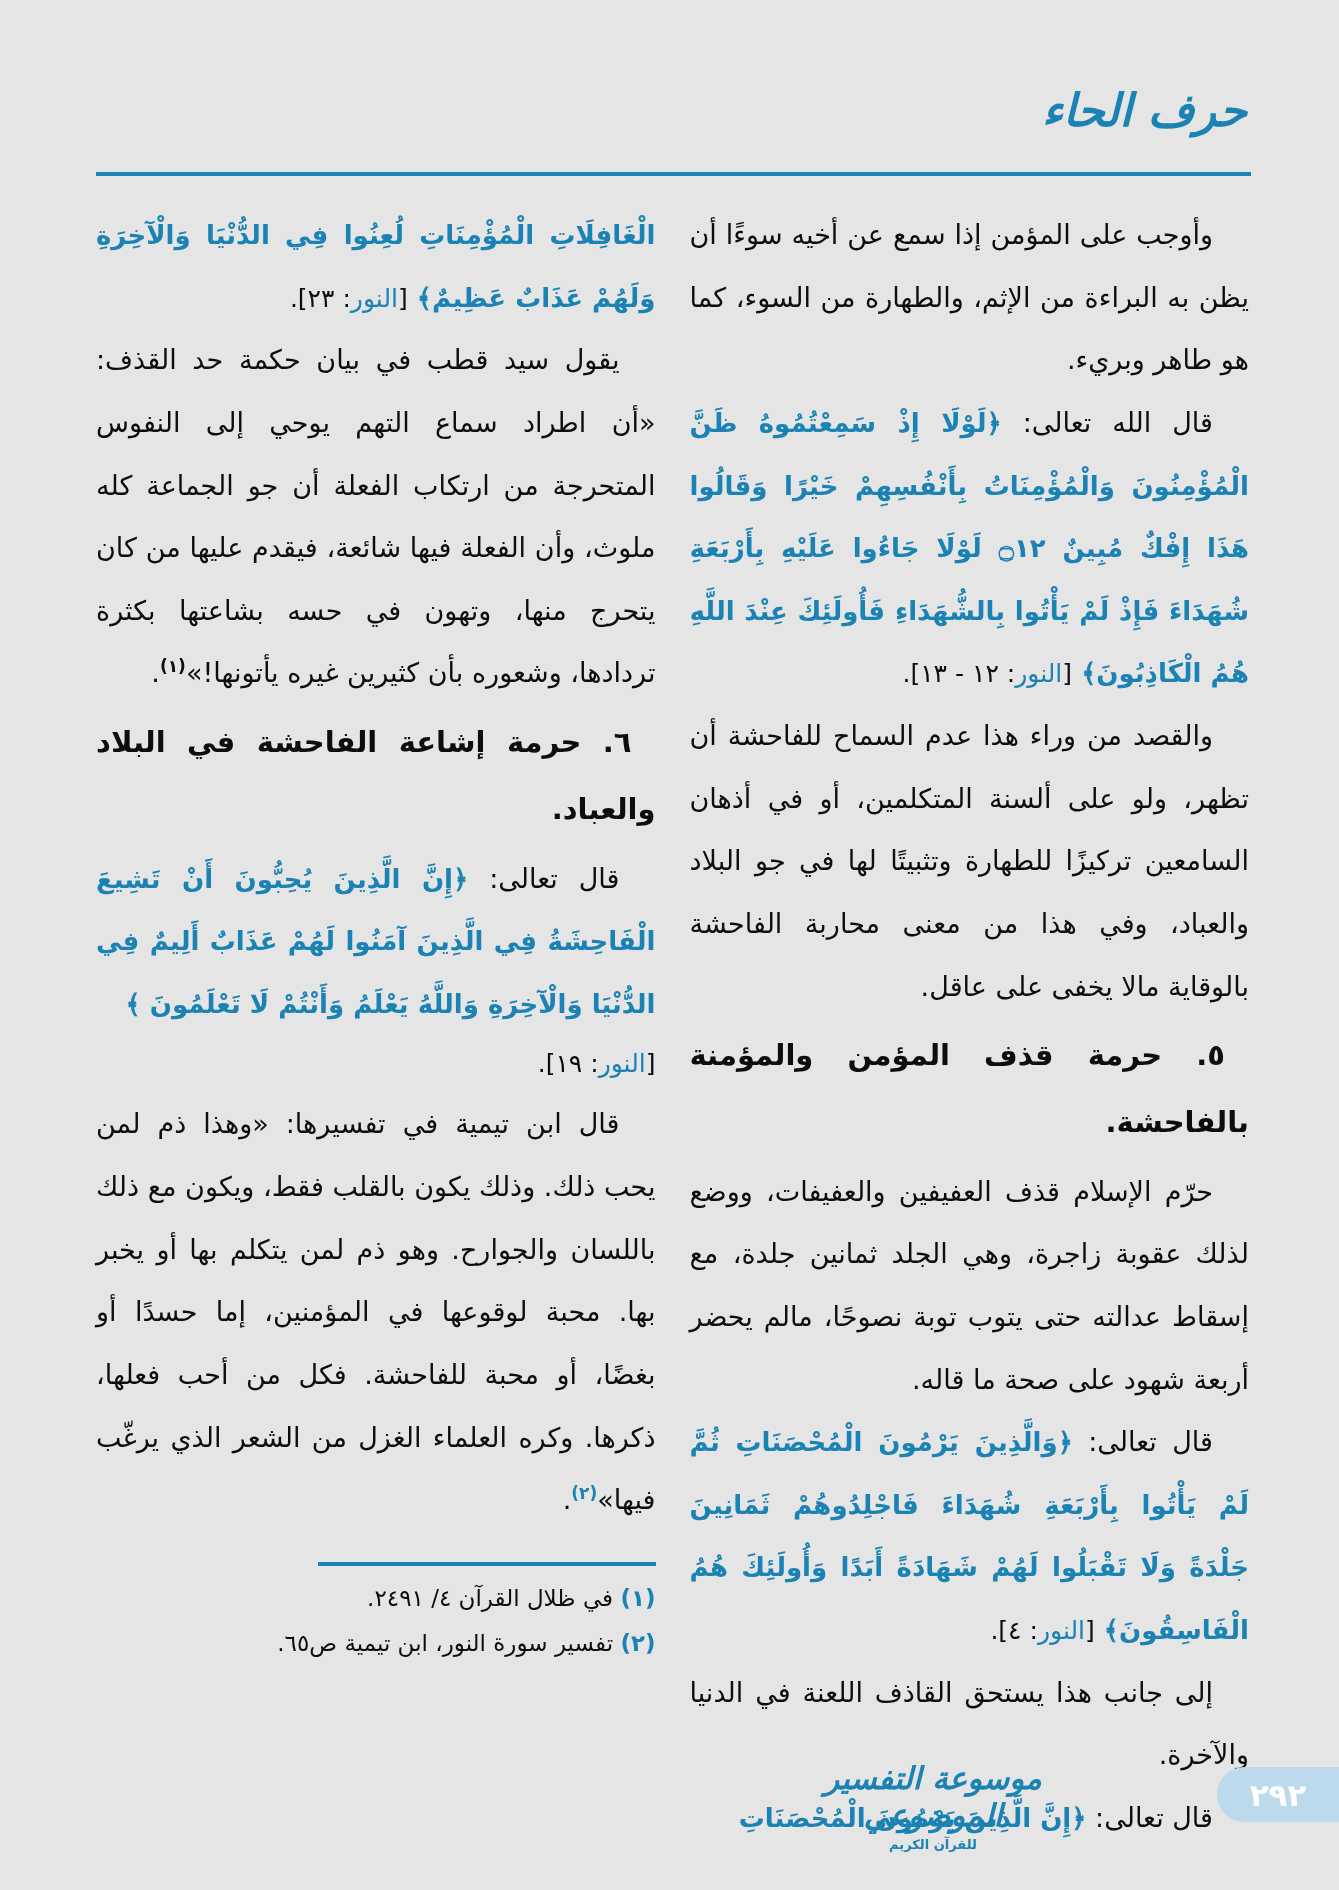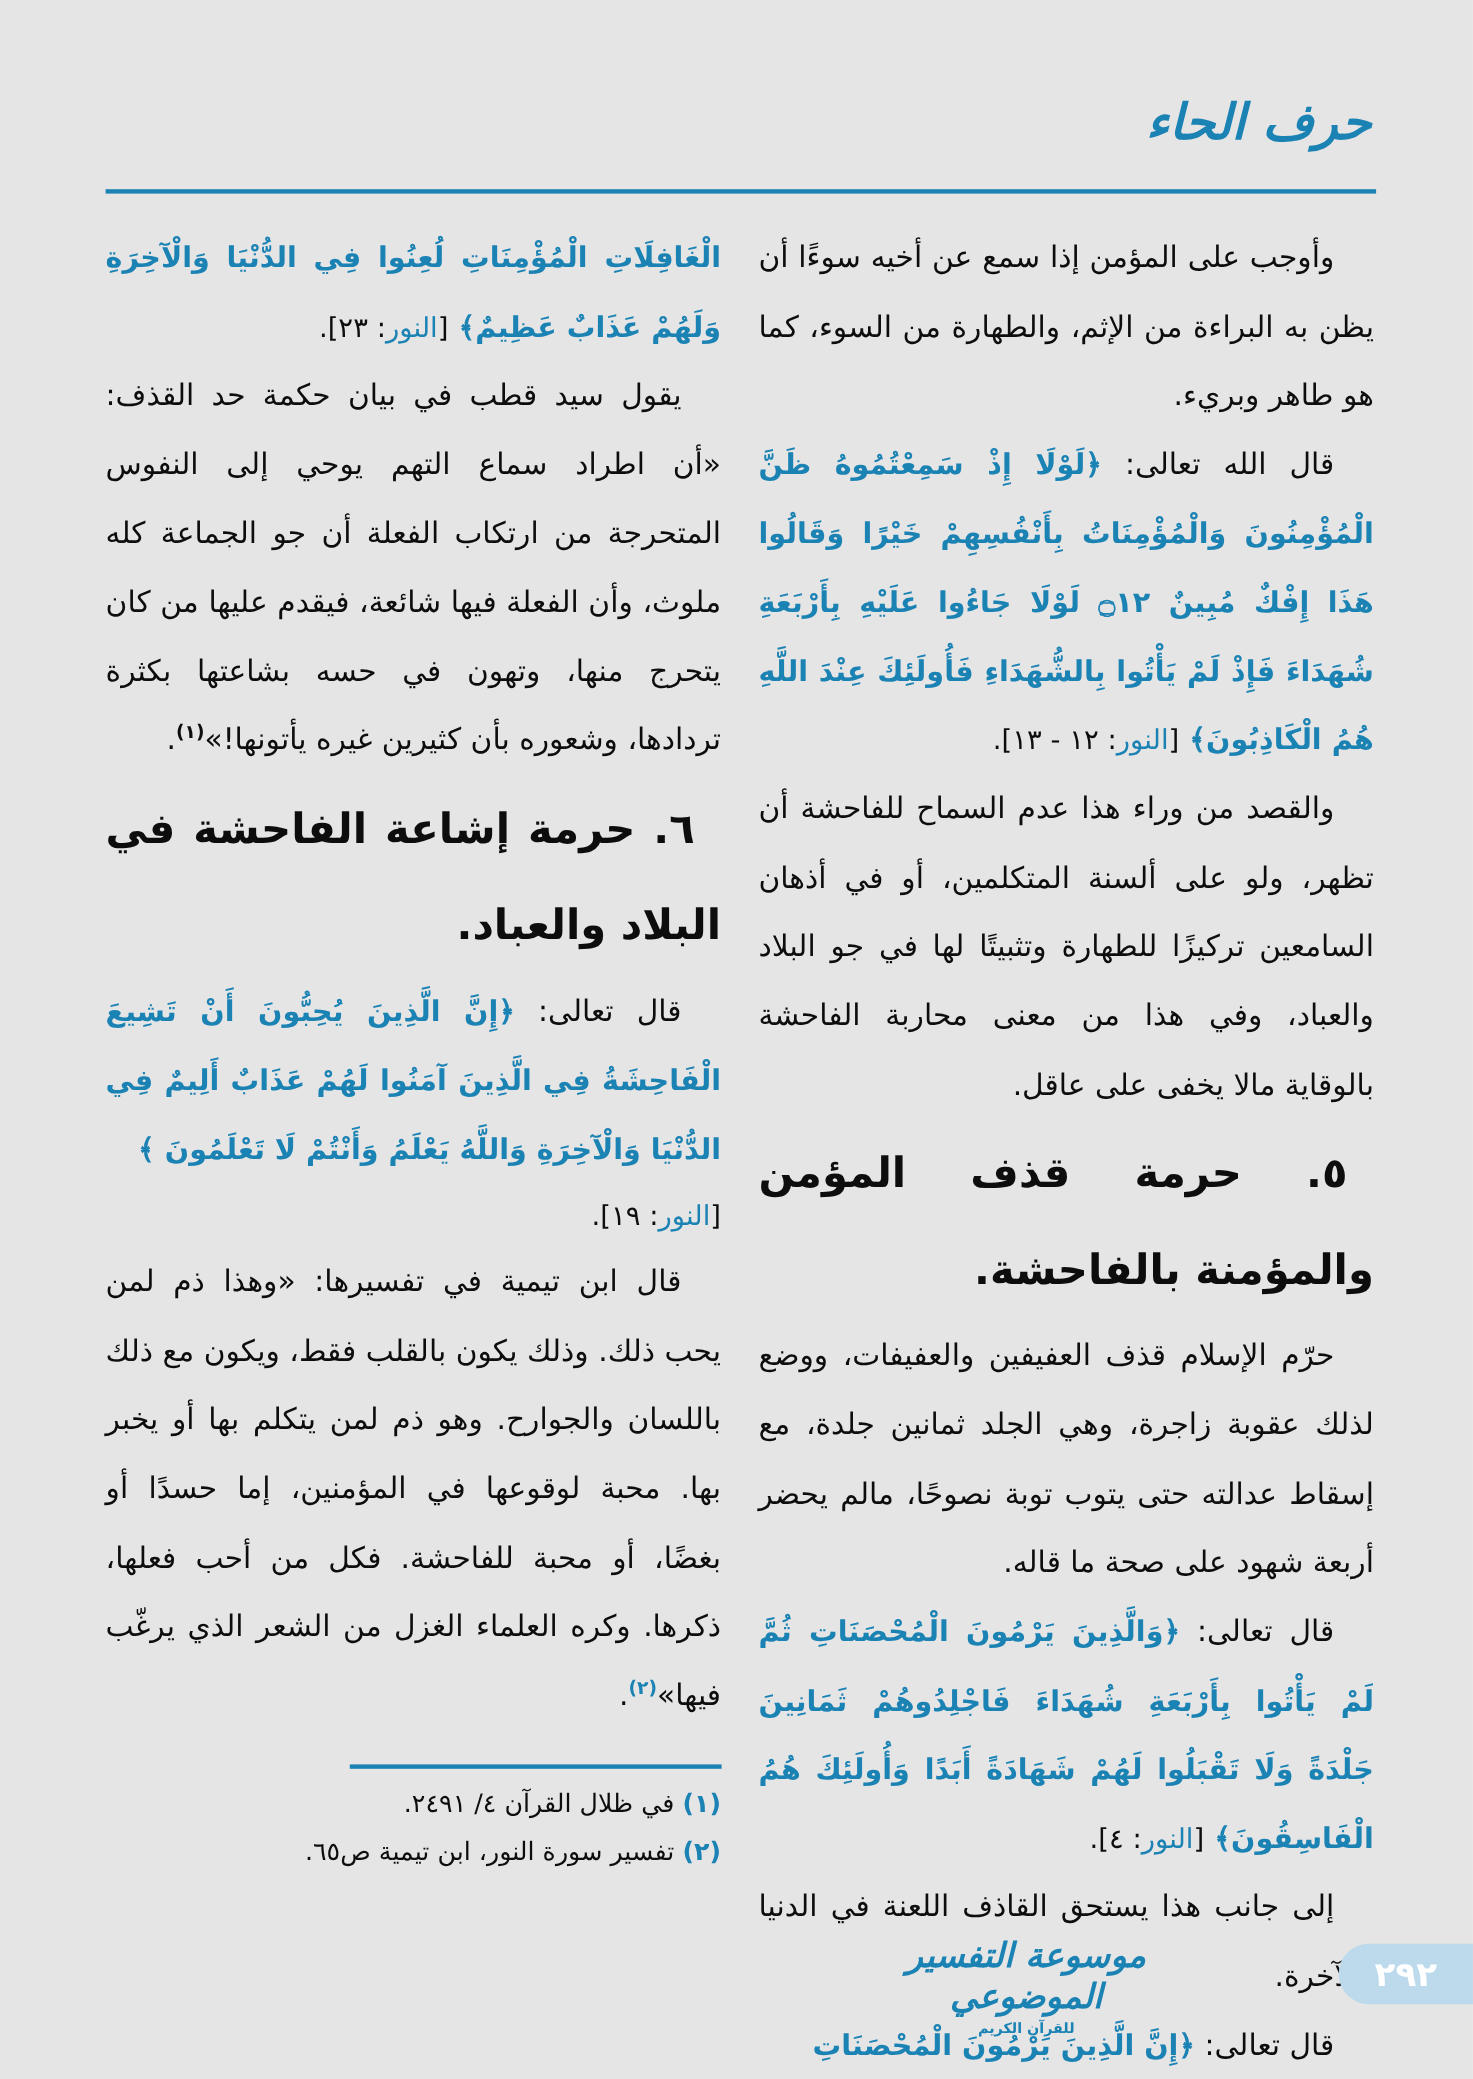--- a/index.html
+++ b/index.html
@@ -18,21 +18,21 @@
     position:absolute; top:172px; right:88px; left:96px; height:4px;
     background:var(--accent);
   }
   .columns {
     position:absolute; top:204px; right:90px; left:96px;
     display:flex; gap:34px; align-items:flex-start;
   }
   .col { width:calc(50% - 17px); font-size:27px; line-height:2.32; text-align:justify; }
   .para { margin:0; text-indent:36px; }
   .para.noindent { text-indent:0; }
-  .heading { font-size:38px; font-weight:bold; text-indent:24px; margin:4px 0; }
+  .heading { font-size:29px; font-weight:bold; text-indent:24px; margin:4px 0; }
   .qverse { color:var(--accent); font-weight:bold; font-size:26px; }
   .qref { font-size:25px; }
   .qref .surah { color:var(--accent); }
   .ref-line { text-indent:0; }
   sup.fnref { font-size:17px; line-height:0; vertical-align:super; font-weight:bold; }
   sup.fnref.dark { color:var(--ink); }
   sup.fnref.accent { color:var(--accent); }
   .footnote-sep { margin-top:30px; width:338px; height:4px; background:var(--accent); }
   .footnotes { margin-top:10px; font-size:23px; line-height:1.95; text-align:right; }
   .footnote { margin:0; }

